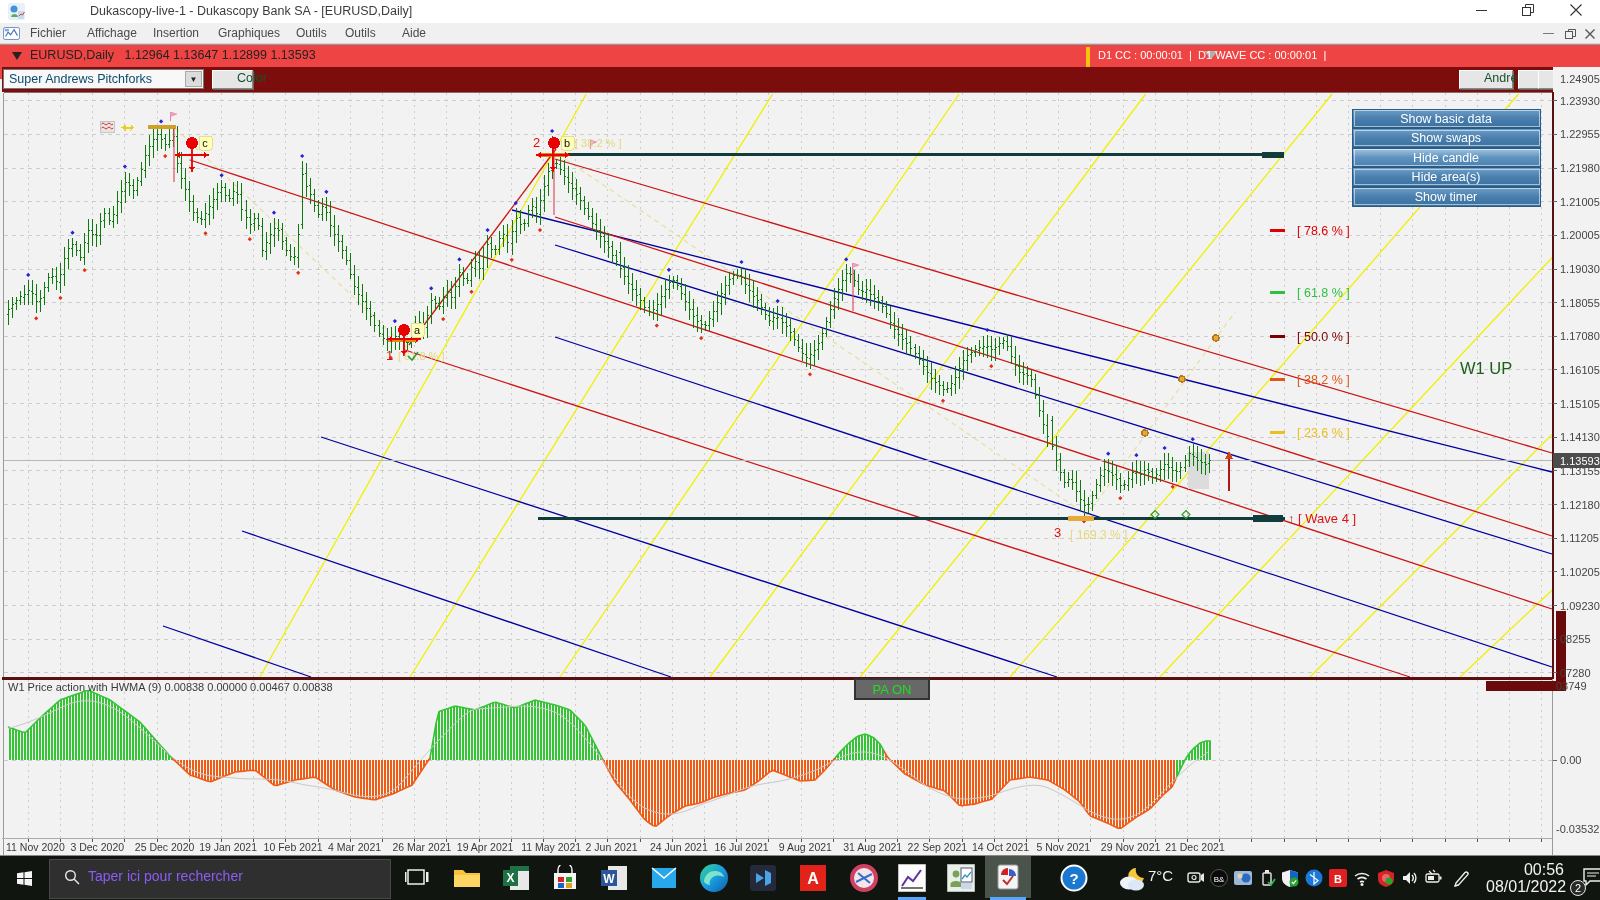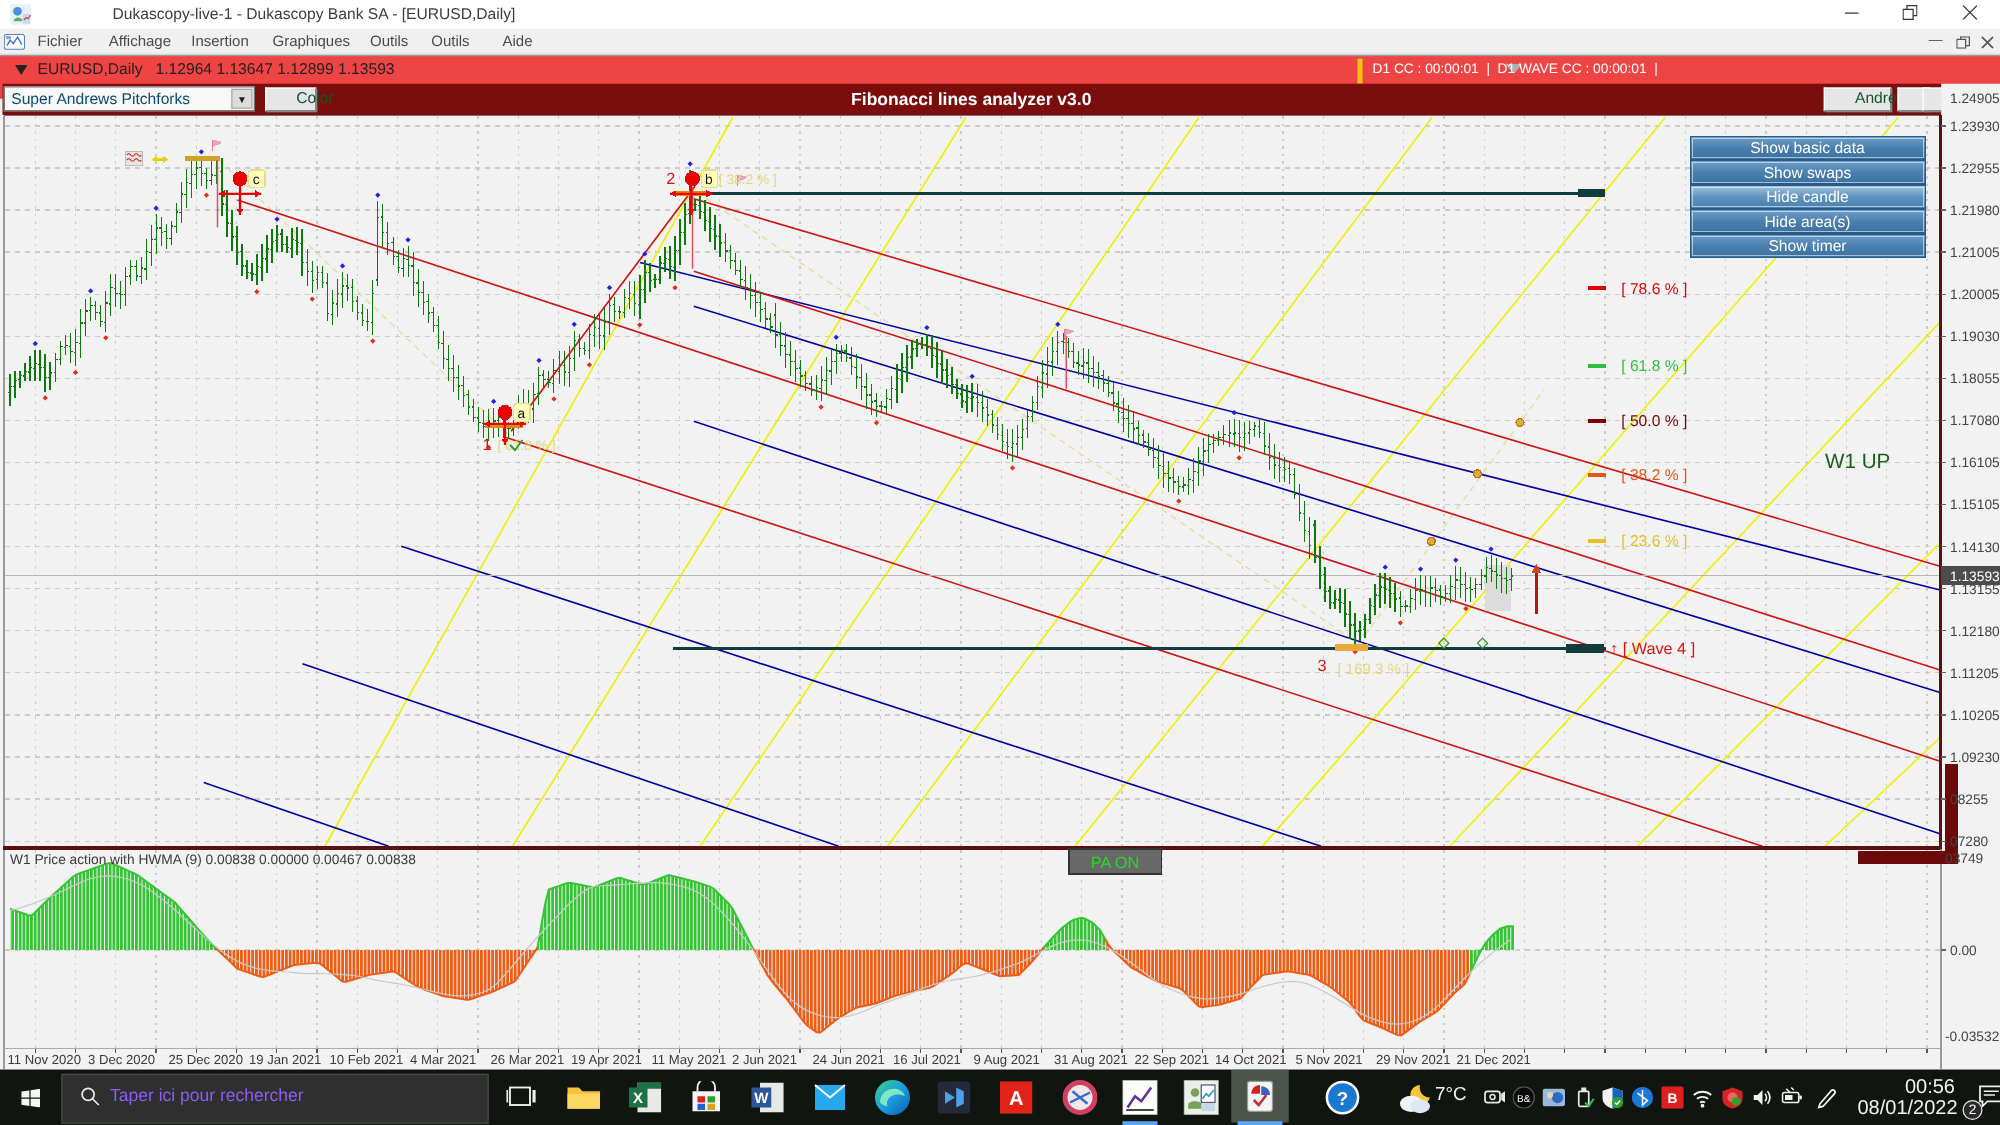--- a/index.html
+++ b/index.html
@@ -70,21 +70,20 @@
       <path d="M0 0h14L7 8z" fill="#b0b0b0"></path>
     </svg>
     <span style="position:absolute;left:1098px;top:4px;font-size:11px;color:#ffffff">D1 CC : 00:00:01&nbsp; |&nbsp; D1 WAVE CC : 00:00:01&nbsp; |</span>
 </div>
 <div class="toolrow">
  <div class="combo">
       <span class="t">Super Andrews Pitchforks</span>
       <span class="arr">▼</span>
     </div>
  <div class="btn3d" style="left:210px;width:41px">Color</div>
- <div class="bannertitle">Fibonacci lines analyzer v3.0</div>
  <div class="btn3d" style="left:1457px;width:54px">Andrews</div>
  <div class="btn3d" style="left:1516px;width:16px;font-weight:bold;font-size:11px">_</div>
  <div class="btn3d" style="left:1536px;width:16px;font-weight:bold;font-size:11px">X</div>
 </div>
 <div style="position:absolute;left:1553px;top:67px;width:47px;height:25px;background:#f2f2f2">
  <span style="position:absolute;left:7px;top:6px;font-size:11px;color:#444">1.24905</span>
 </div>
 <svg width="1600" height="764" viewBox="0 92 1600 764" style="position:absolute;left:0;top:92px" shape-rendering="crispEdges" text-rendering="optimizeLegibility">
     <defs>
       <pattern id="hg" width="3" height="4" patternUnits="userSpaceOnUse">

